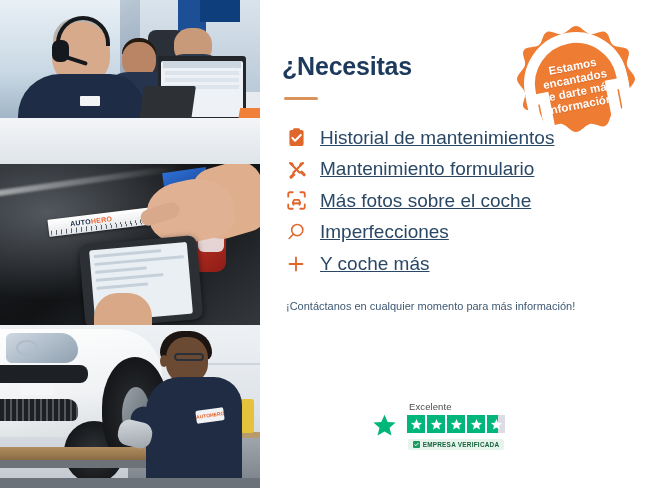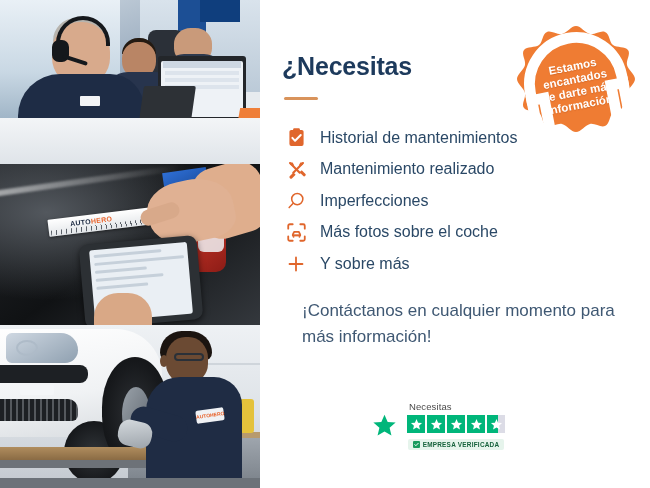--- a/index.html
+++ b/index.html
@@ -203,29 +203,30 @@
     gap: 14px;
     height: 31.5px;
   }
   .feature-icon {
     width:20px; height:20px;
     display:flex; align-items:center; justify-content:center;
     flex: 0 0 20px;
     color:#e0662c;
   }
   .feature-label {
-    font-size: 16px;
+    font-size: 19px;
     color:#2a4866;
     white-space:nowrap;
+    text-decoration:underline;
   }
 
   .contact {
     margin-top: 18px;
-    margin-left: 20px;
-    font-size: 17px;
+    margin-left: 4px;
+    font-size: 11px;
     line-height: 1.58;
     color:#3f5873;
   }
 
   
   .trust {
     position:absolute;
     left: 112px; bottom: 38px;
     display:flex; align-items:center; gap:10px;
   }
@@ -414,73 +415,73 @@
         <span class="feature-icon">
           <svg width="19" height="19" viewBox="0 0 20 20" stroke="#e0662c" fill="none" stroke-width="2.2" stroke-linecap="round" stroke-linejoin="round">
             <path d="M3.2 3.2l10.2 10.2"></path>
             <path d="M16.8 3.2L6.6 13.4"></path>
             <path d="M13.2 13.0l3.7 3.7a1.6 1.6 0 0 0 2.3-2.3l-3.7-3.7z" fill="#e0662c" stroke="none"></path>
             <path d="M6.8 13.1L3.1 16.8a1.6 1.6 0 0 0 2.3 2.3l3.7-3.7z" fill="#e0662c" stroke="none"></path>
             <path d="M2.6 2.6h3.3l1.6 2.8-1.3 1.3-2.8-1.6z" fill="#e0662c" stroke="none"></path>
             <path d="M17.4 2.6h-3.3l-1.6 2.8 1.3 1.3 2.8-1.6z" fill="#e0662c" stroke="none"></path>
           </svg>
         </span>
-        <span class="feature-label">Mantenimiento realizado</span>
-      </li>
-
-      <li class="feature">
-        <span class="feature-icon">
-          <svg width="18" height="18" viewBox="0 0 20 20" fill="none" stroke="#e0662c" stroke-width="1.7" stroke-linecap="round">
-            <circle cx="11.4" cy="7.9" r="6.2"></circle>
-            <path d="M6.9 12.6L2.4 17.3"></path>
-          </svg>
-        </span>
-        <span class="feature-label">Imperfecciones</span>
+        <span class="feature-label">Mantenimiento formulario</span>
       </li>
 
       <li class="feature">
         <span class="feature-icon">
           <svg width="19" height="19" viewBox="0 0 20 20" fill="none" stroke="#e0662c" stroke-width="1.9" stroke-linecap="round" stroke-linejoin="round">
             <path d="M1.3 6V2.9a1.6 1.6 0 0 1 1.6-1.6H6"></path>
             <path d="M14 1.3h3.1a1.6 1.6 0 0 1 1.6 1.6V6"></path>
             <path d="M18.7 14v3.1a1.6 1.6 0 0 1-1.6 1.6H14"></path>
             <path d="M6 18.7H2.9a1.6 1.6 0 0 1-1.6-1.6V14"></path>
             <path d="M5.2 11.9h9.6v2.2H5.2z" fill="#e0662c" stroke="none"></path>
             <path d="M6.2 11.9l1.3-2.6h5l1.3 2.6" fill="none"></path>
             <circle cx="6.9" cy="14.6" r="0.95" fill="#e0662c" stroke="none"></circle>
             <circle cx="13.1" cy="14.6" r="0.95" fill="#e0662c" stroke="none"></circle>
           </svg>
         </span>
         <span class="feature-label">Más fotos sobre el coche</span>
       </li>
 
       <li class="feature">
         <span class="feature-icon">
+          <svg width="18" height="18" viewBox="0 0 20 20" fill="none" stroke="#e0662c" stroke-width="1.7" stroke-linecap="round">
+            <circle cx="11.4" cy="7.9" r="6.2"></circle>
+            <path d="M6.9 12.6L2.4 17.3"></path>
+          </svg>
+        </span>
+        <span class="feature-label">Imperfecciones</span>
+      </li>
+
+      <li class="feature">
+        <span class="feature-icon">
           <svg width="18" height="18" viewBox="0 0 20 20" stroke="#e0662c" stroke-width="2" stroke-linecap="round">
             <path d="M10 2.8v14.4M2.8 10h14.4"></path>
           </svg>
         </span>
-        <span class="feature-label">Y sobre más</span>
+        <span class="feature-label">Y coche más</span>
       </li>
 
     </ul>
 
     <p class="contact">
       <span>¡Contáctanos en cualquier momento para más información!</span><br>
     </p>
 
     <div class="trust">
       <div class="tp-logo">
         <svg width="25" height="25" viewBox="0 0 24 24">
           <path fill="#00b67a" d="M12 1.6l3.06 7.02 7.62.6-5.79 5.02 1.77 7.44L12 17.74 5.34 21.68l1.77-7.44L1.32 9.22l7.62-.6z"></path>
         </svg>
       </div>
 
       <div class="tp-right">
-        <span class="tp-excelente">Necesitas</span>
+        <span class="tp-excelente">Excelente</span>
         <div class="tp-stars">
           <span class="tp-star">
             <svg width="13" height="13" viewBox="0 0 24 24">
                 <path fill="#ffffff" d="M12 2l2.9 6.7 7.3.6-5.5 4.8 1.7 7.1L12 17.4 5.6 21.2l1.7-7.1L1.8 9.3l7.3-.6z"></path>
               </svg>
           </span>
           <span class="tp-star">
             <svg width="13" height="13" viewBox="0 0 24 24">
                 <path fill="#ffffff" d="M12 2l2.9 6.7 7.3.6-5.5 4.8 1.7 7.1L12 17.4 5.6 21.2l1.7-7.1L1.8 9.3l7.3-.6z"></path>
               </svg>

